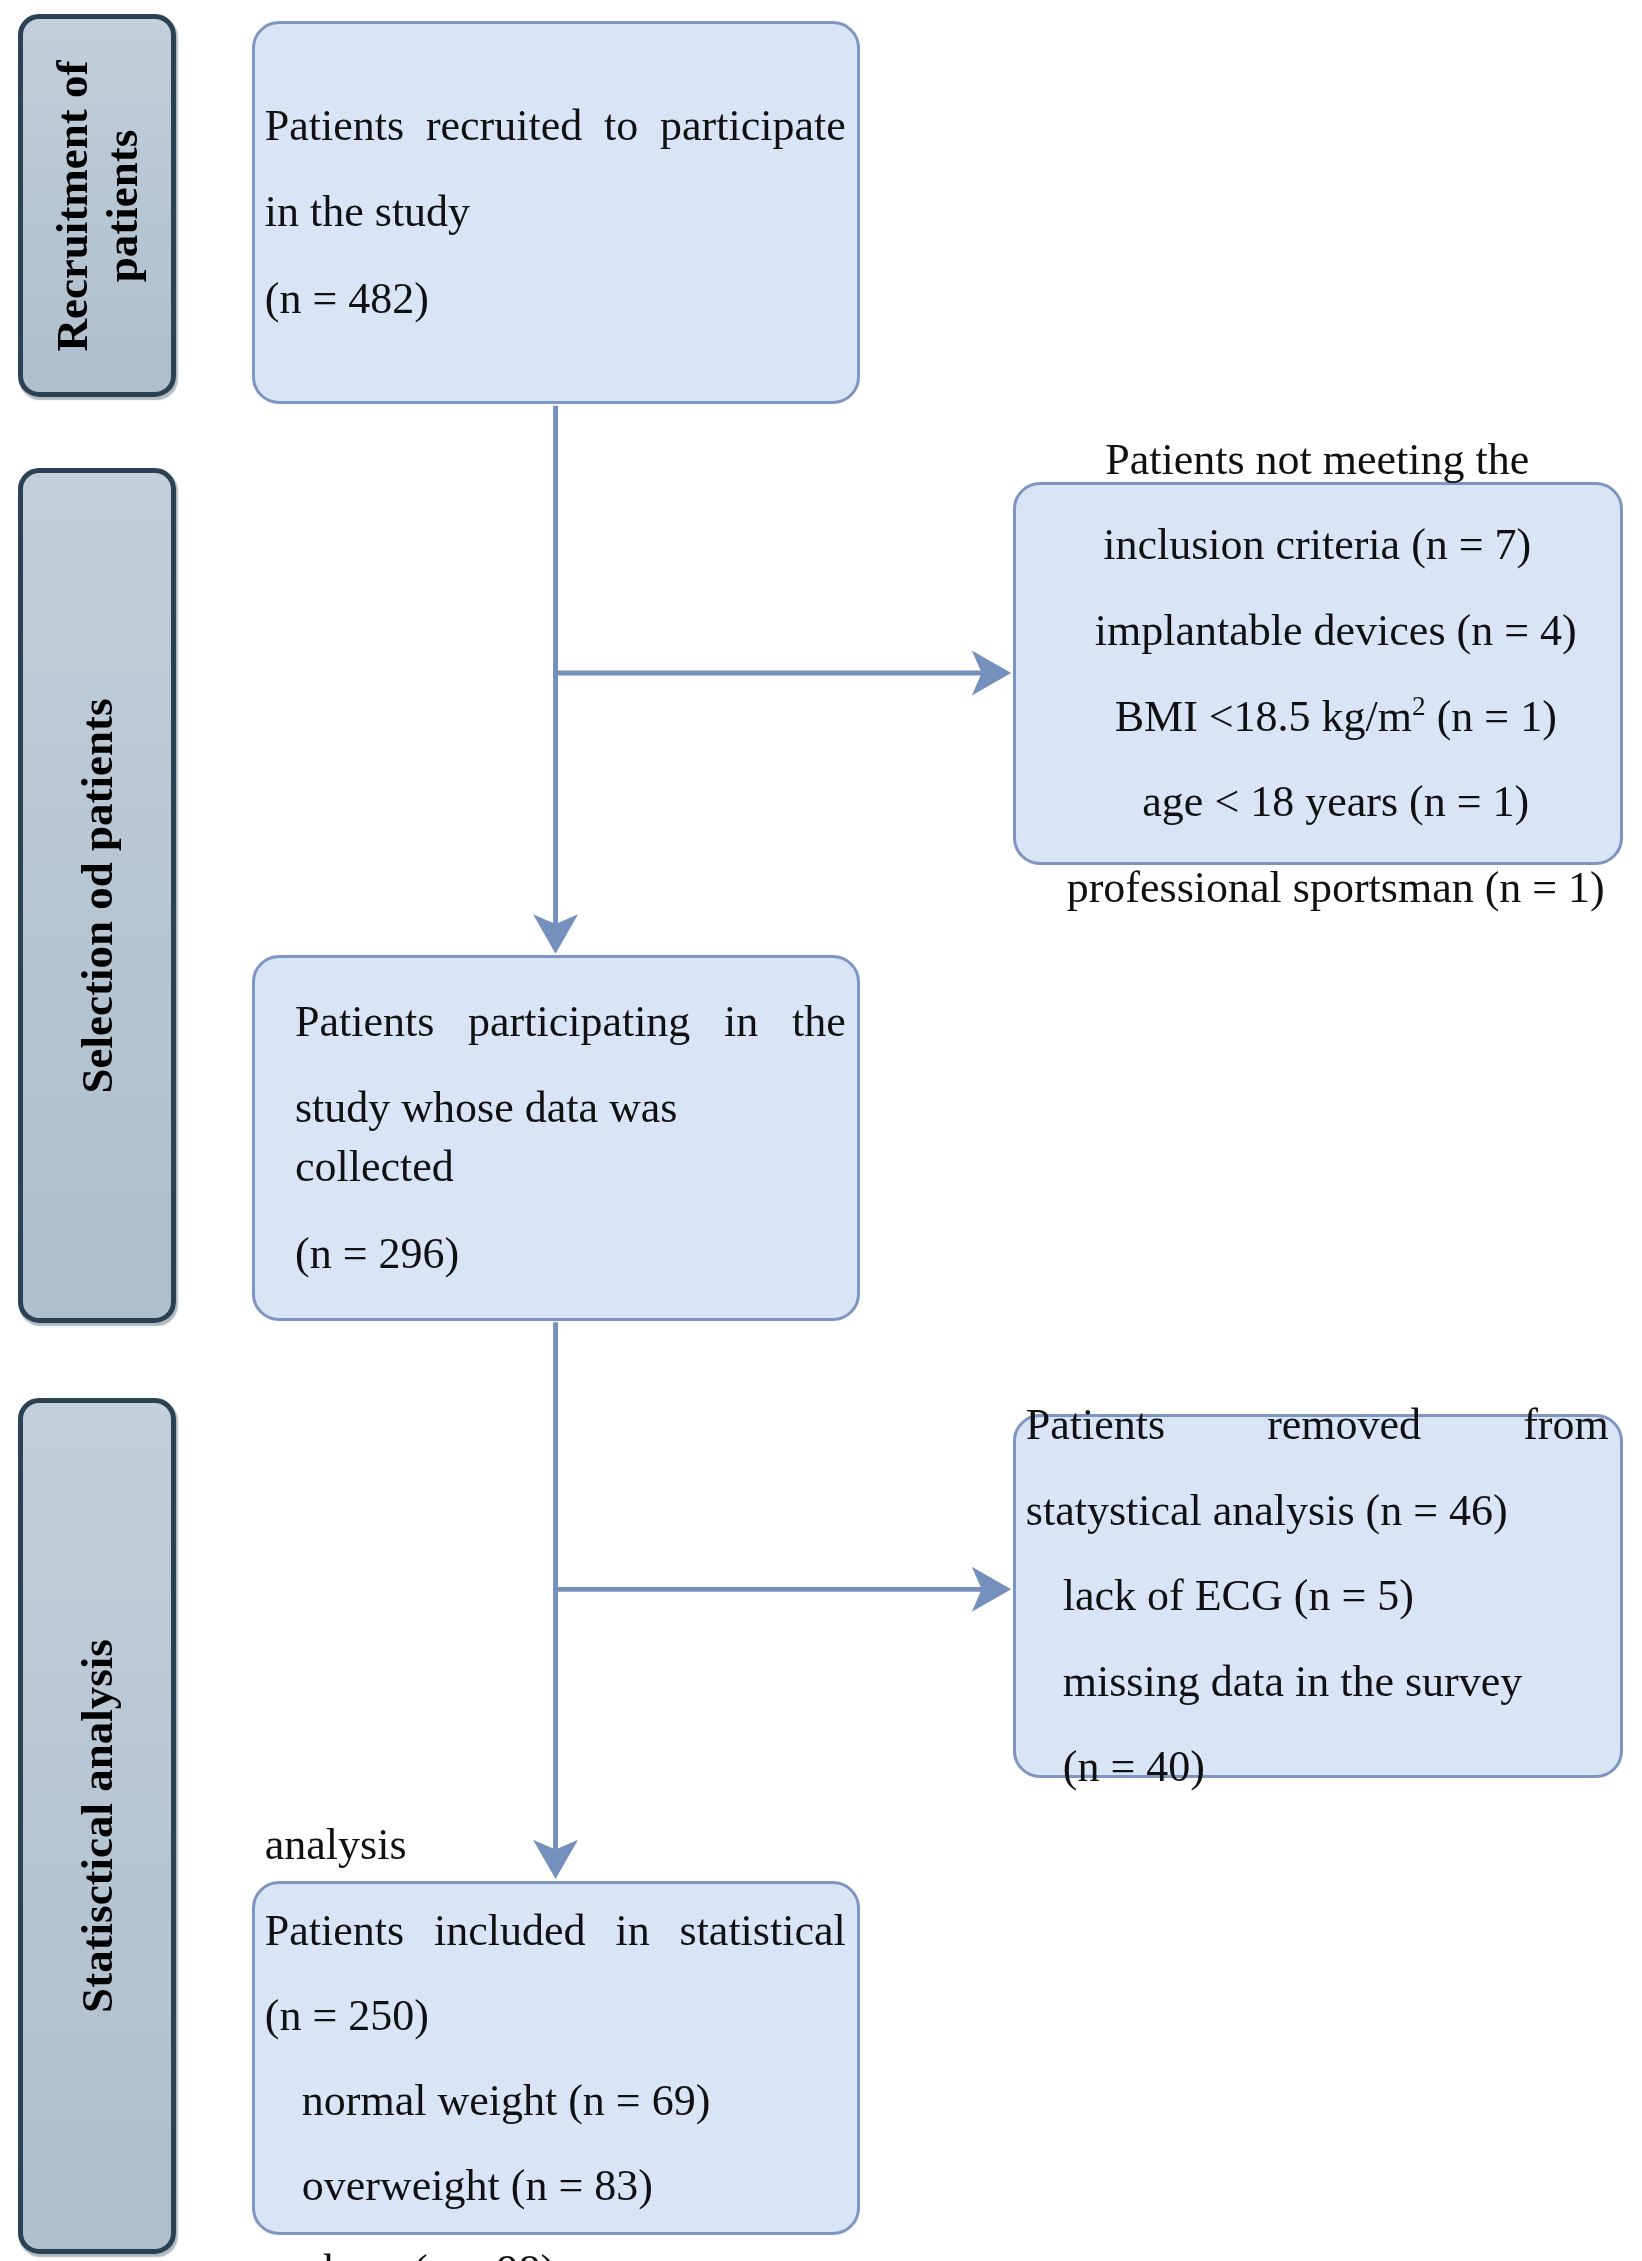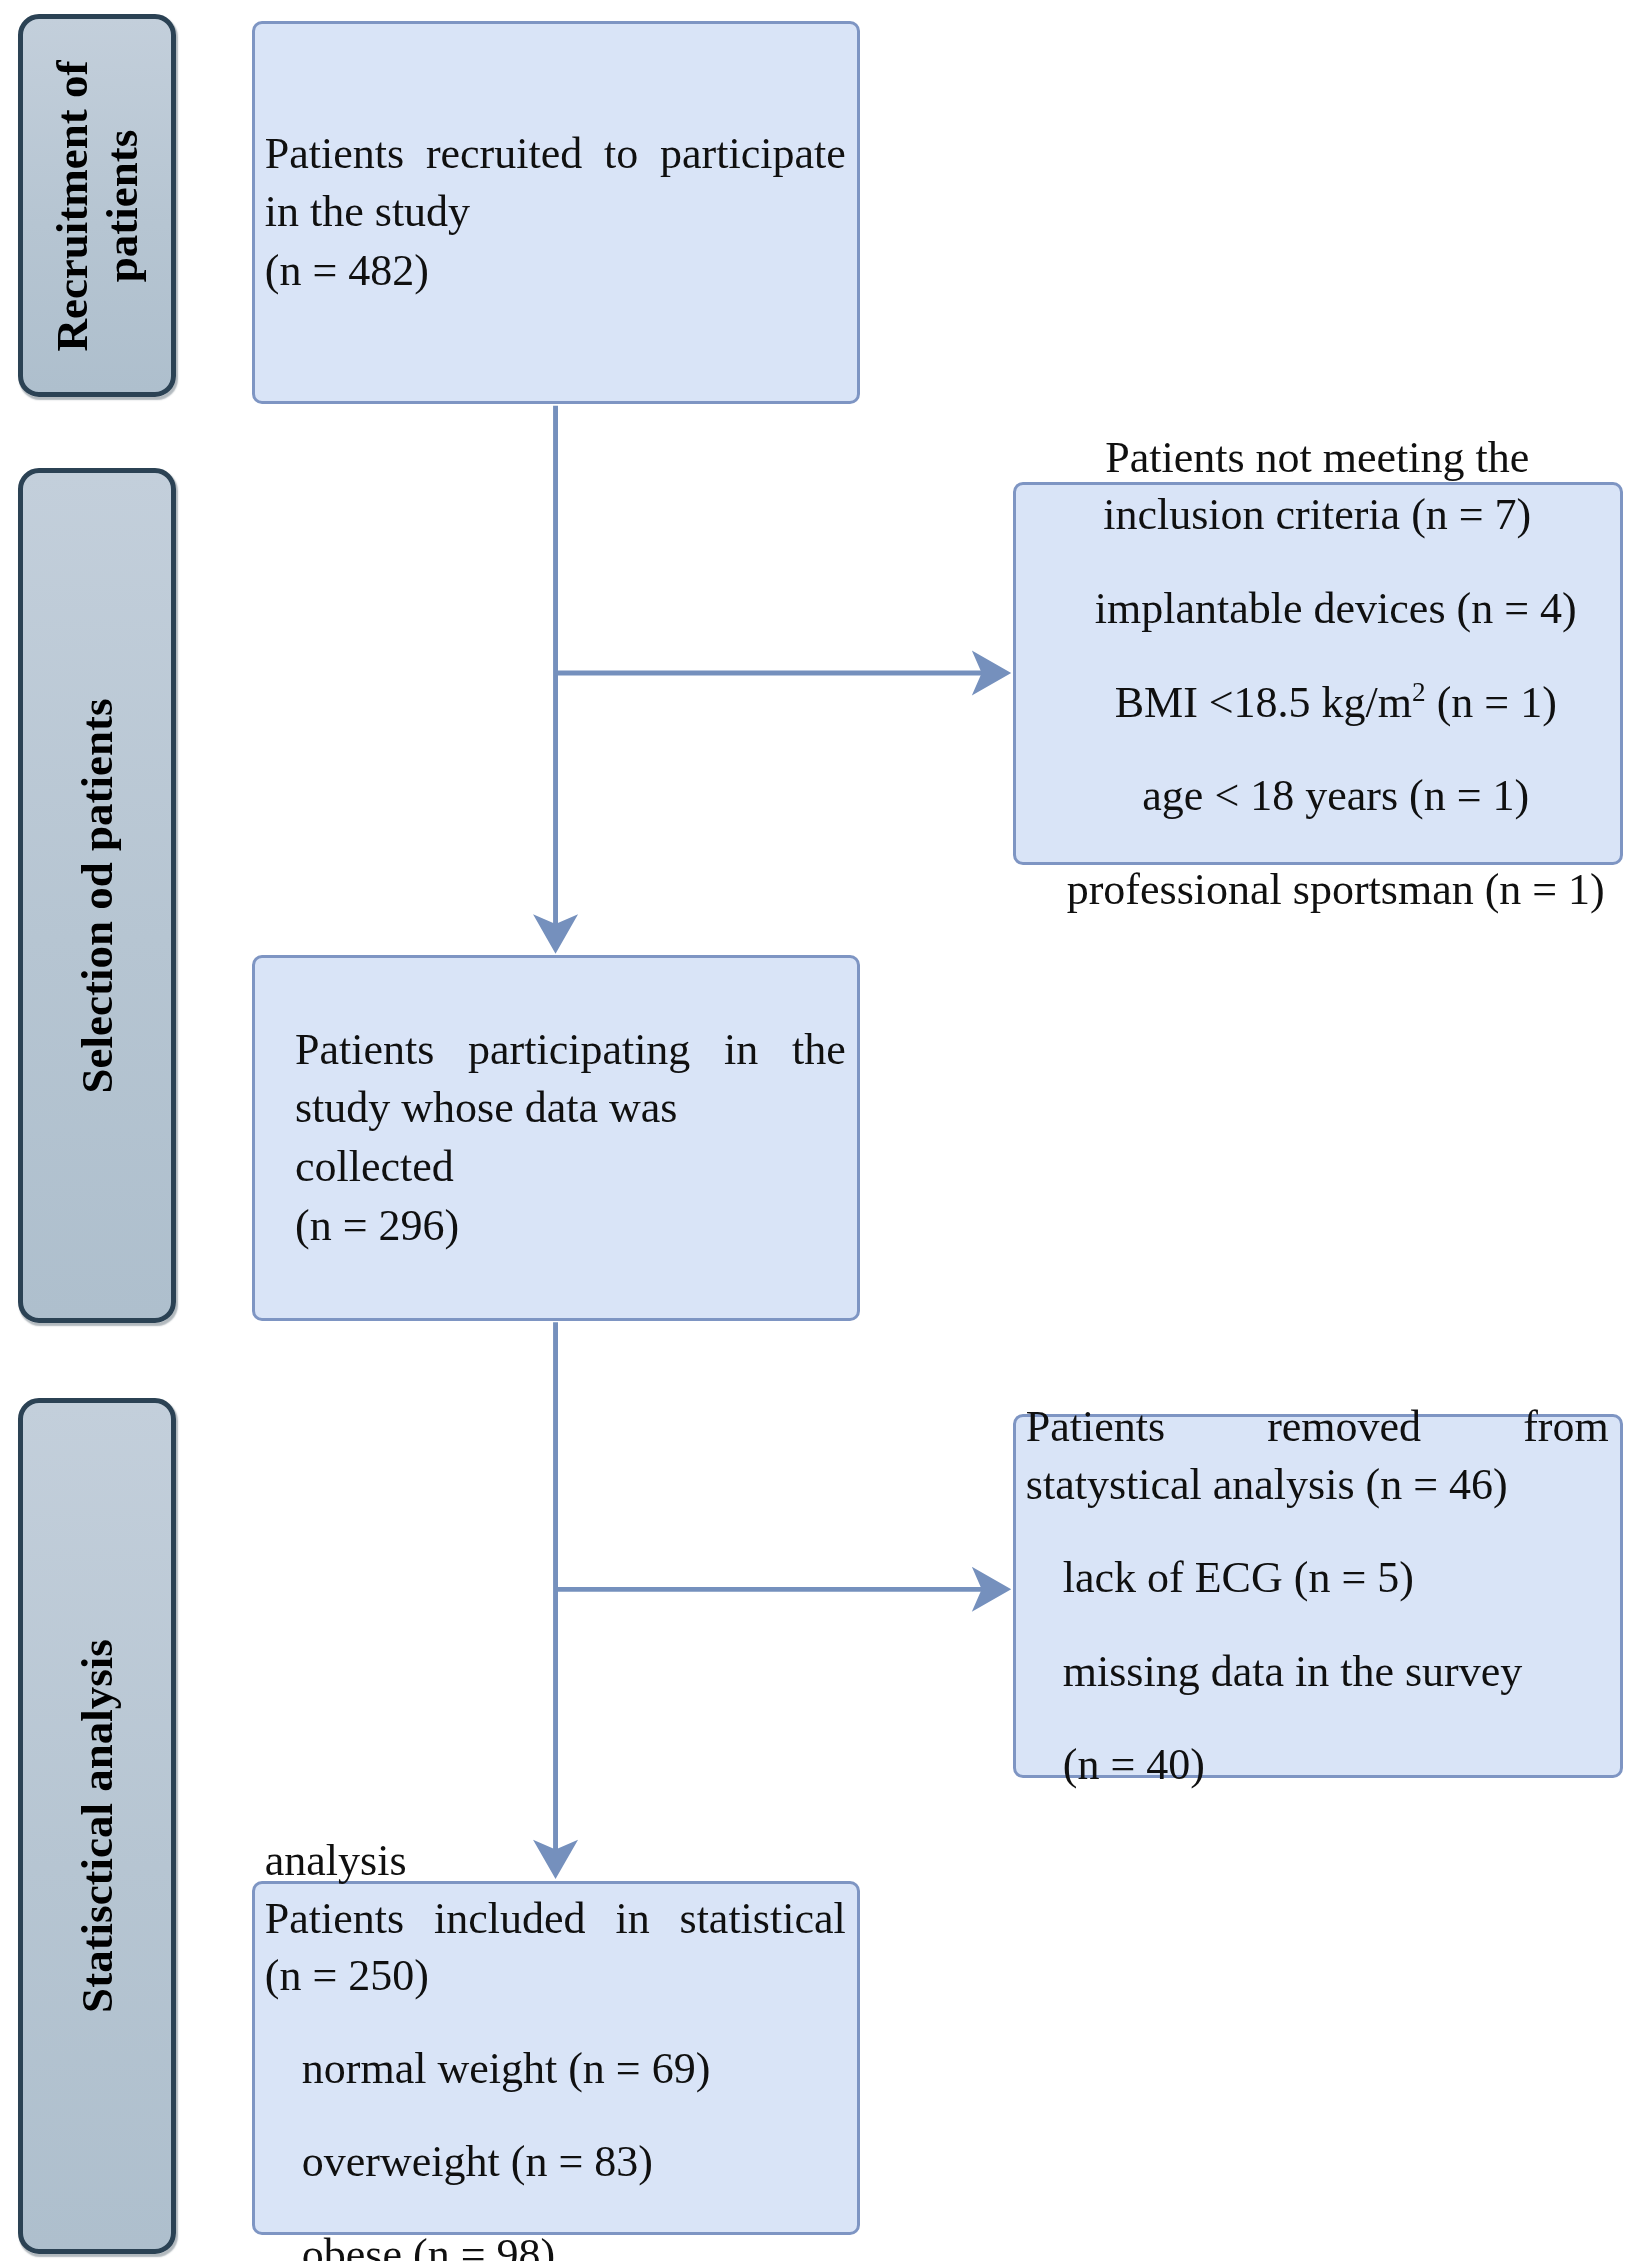--- a/index.html
+++ b/index.html
@@ -30,30 +30,31 @@
     line-height:1.12;
     color:#000000;
   }
   .stage-label .sline { white-space:nowrap; }
 
   
   .fbox {
     position:absolute;
     background:#d9e4f7;
     border:3.5px solid #7e95c3;
-    border-radius:10px;
+    border-radius:27px;
     box-sizing:border-box;
     display:flex; flex-direction:column; justify-content:center;
     padding:7px 11.3px 7px 9.8px;
     font-size:44px;
     line-height:1.33;
+    gap:28px;
   }
   .fbox .line { text-align:left; }
   .fbox .jl   { text-align:justify; text-align-last:justify; }
-  .fbox .ind  { padding-left:37px;margin-top:36px; }
+  .fbox .ind  { padding-left:37px; }
   .fbox sup   { font-size:0.62em; line-height:0; }
 
   
   #connectors {
     position:absolute; top:0; left:0;
     pointer-events:none;
   }
 </style>
 </head>
 <body>

